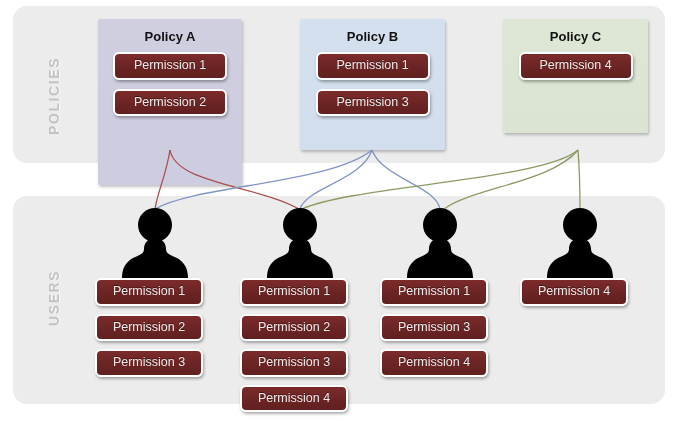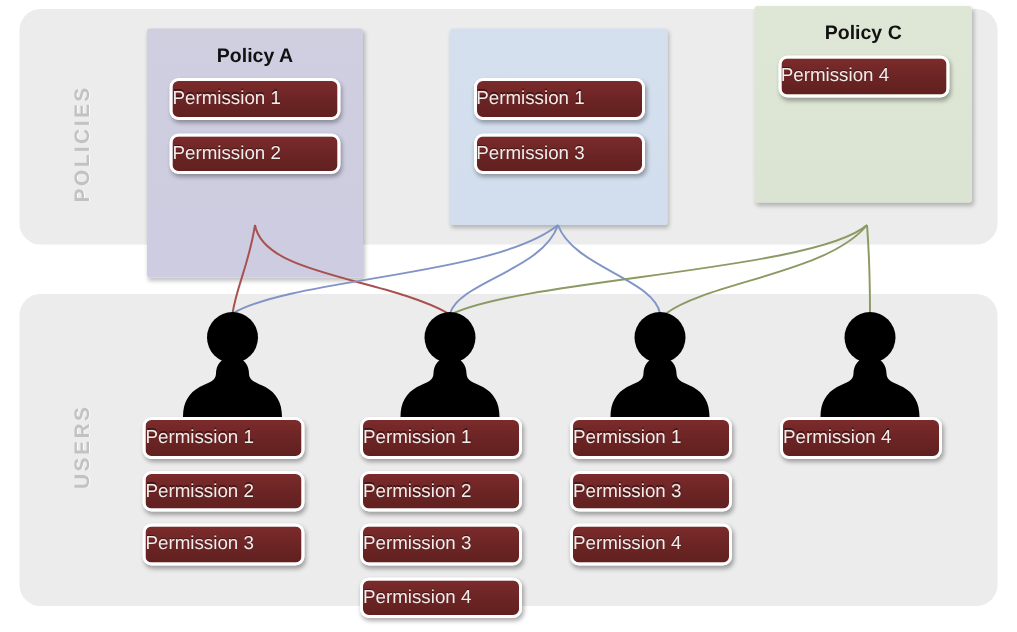--- a/index.html
+++ b/index.html
@@ -54,32 +54,33 @@
     display:flex;
     flex-direction:column;
     align-items:center;
     gap:9px;
   }
 
   #policy-a{left:98px;top:19px;width:144px;height:166px;
      background:linear-gradient(180deg,#d0cfe0 0%,#cdcce0 100%);}
   #policy-b{left:300px;top:19px;width:145px;height:131px;
      background:linear-gradient(180deg,#d5e0ef 0%,#d2dded 100%);}
-  #policy-c{left:503px;top:4px;width:145px;height:131px;
+  #policy-c{left:503px;top:19px;width:145px;height:114px;
      background:linear-gradient(180deg,#dee6d5 0%,#dbe4d2 100%);}
 
   
   .perm{
     box-sizing:border-box;
     background:linear-gradient(180deg,#7c2b2b 0%,#6b2424 55%,#61201f 100%);
     border:2px solid #ffffff;
     border-radius:6px;
     color:#f2eceb;
     font-size:12.5px;
     line-height:1;
+    text-align:center;
     padding:5px 0 6px 0;
     box-shadow:1px 2px 3px rgba(0,0,0,0.32);
     white-space:nowrap;
     text-shadow:0 -1px 0 rgba(0,0,0,0.45);
   }
   .policy-perms .perm{width:114px;}
 
   
   .user-col{position:absolute;top:206px;width:120px;}
   .user-col .perm{width:108px;margin-bottom:8px;}
@@ -110,20 +111,21 @@
 
   <div class="policy-card" id="policy-a">
     <div class="policy-title">Policy A</div>
     <div class="policy-perms">
       <div class="perm">Permission 1</div>
       <div class="perm">Permission 2</div>
     </div>
   </div>
 
   <div class="policy-card" id="policy-b">
+    <div class="policy-title">Policy B</div>
     <div class="policy-perms">
       <div class="perm">Permission 1</div>
       <div class="perm">Permission 3</div>
     </div>
   </div>
 
   <div class="policy-card" id="policy-c">
     <div class="policy-title">Policy C</div>
     <div class="policy-perms">
       <div class="perm">Permission 4</div>

